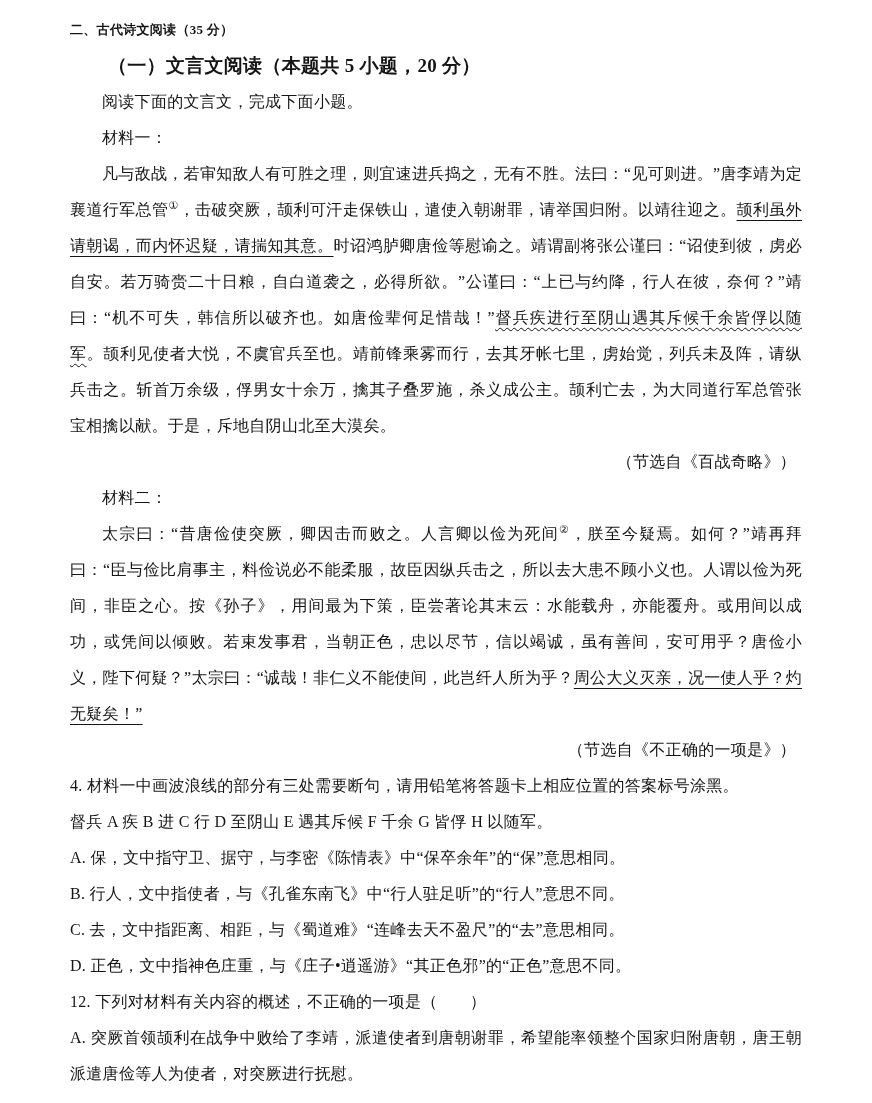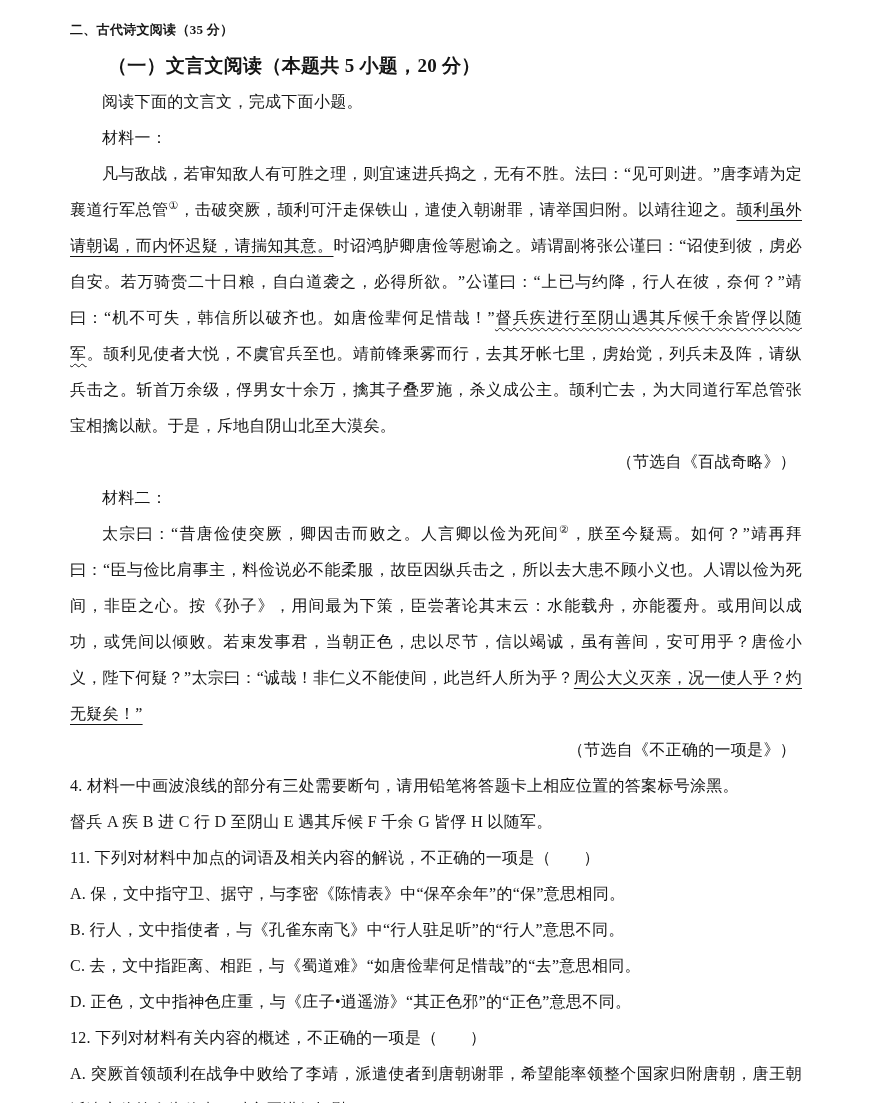--- a/index.html
+++ b/index.html
@@ -74,24 +74,23 @@
 
   <p class="indent"><span>太宗曰：“昔唐俭使突厥，卿因击而败之。人言卿以俭为死间</span><span class="sup">②</span><span>，朕至今疑焉。如何？”靖再拜曰：“臣与俭比肩事主，料俭说必不能柔服，故臣因纵兵击之，所以去大患不顾小义也。人谓以俭为死间，非臣之心。按《孙子》，用间最为下策，臣尝著论其末云：水能载舟，亦能覆舟。或用间以成功，或凭间以倾败。若束发事君，当朝正色，忠以尽节，信以竭诚，虽有善间，安可用乎？唐俭小义，陛下何疑？”太宗曰：“诚哉！非仁义不能使间，此岂纤人所为乎？</span><span class="u-line">周公大义灭亲，况一使人乎？灼无疑矣！”</span></p>
 
   <p class="source">（节选自《不正确的一项是》）</p>
 
 
   <p>4. 材料一中画波浪线的部分有三处需要断句，请用铅笔将答题卡上相应位置的答案标号涂黑。</p>
 
   <p>督兵 A 疾 B 进 C 行 D 至阴山 E 遇其斥候 F 千余 G 皆俘 H 以随军。</p>
 
-  <p>11. 下列对材料中加点的词语及相关内容的解说，不正确的一项是（　　）</p>
 
   <p>A. 保，文中指守卫、据守，与李密《陈情表》中“保卒余年”的“保”意思相同。</p>
   <p>B. 行人，文中指使者，与《孔雀东南飞》中“行人驻足听”的“行人”意思不同。</p>
-  <p>C. 去，文中指距离、相距，与《蜀道难》“如唐俭辈何足惜哉”的“去”意思相同。</p>
+  <p>C. 去，文中指距离、相距，与《蜀道难》“连峰去天不盈尺”的“去”意思相同。</p>
   <p>D. 正色，文中指神色庄重，与《庄子•逍遥游》“其正色邪”的“正色”意思不同。</p>
 
   <p>12. 下列对材料有关内容的概述，不正确的一项是（　　）</p>
 
   <p>A. 突厥首领颉利在战争中败给了李靖，派遣使者到唐朝谢罪，希望能率领整个国家归附唐朝，唐王朝派遣唐俭等人为使者，对突厥进行抚慰。</p>
 
 </div>
 
 </body></html>

